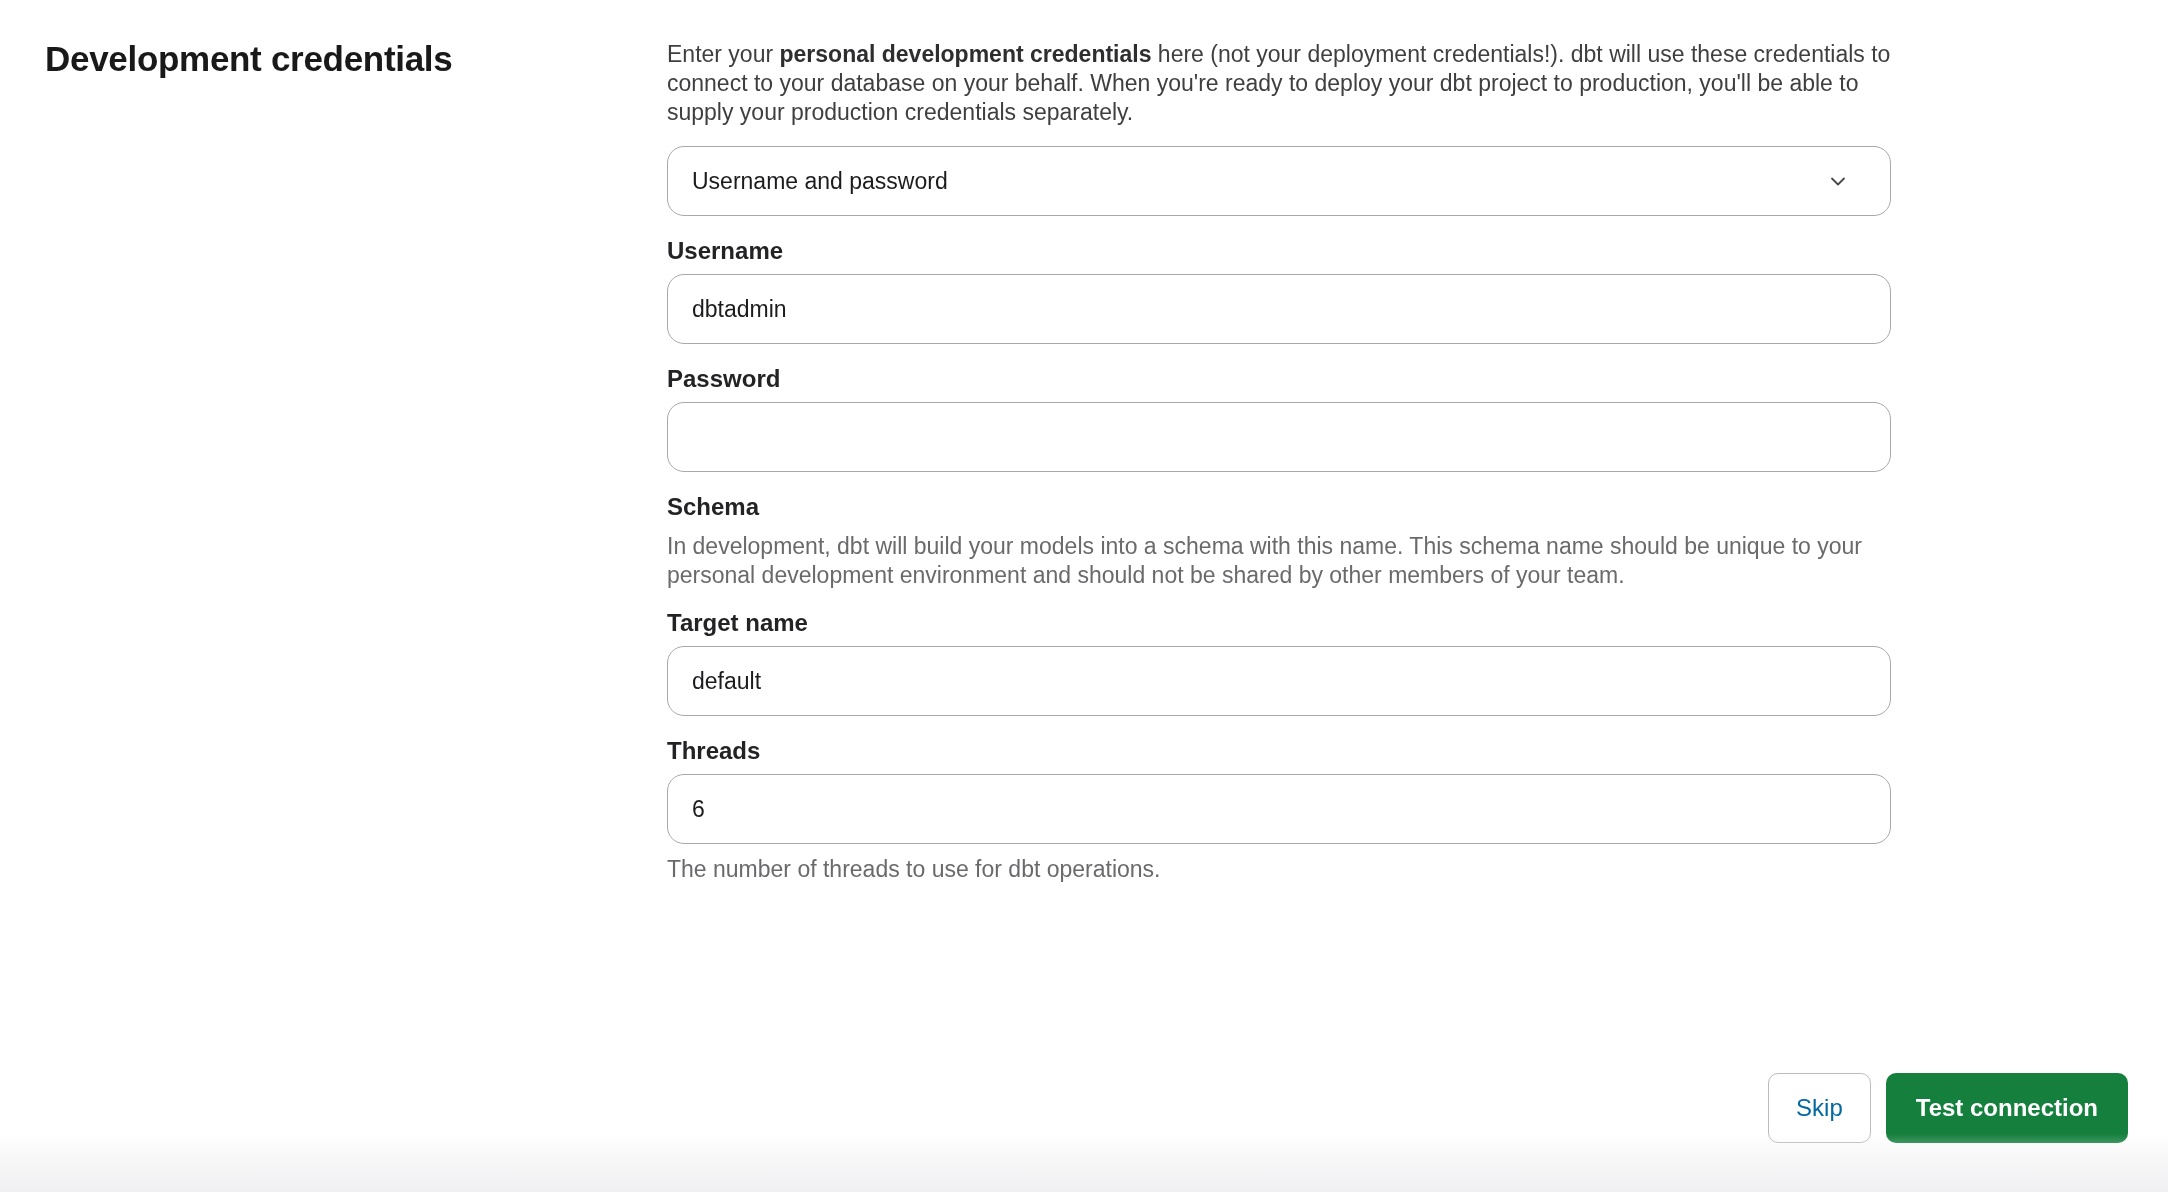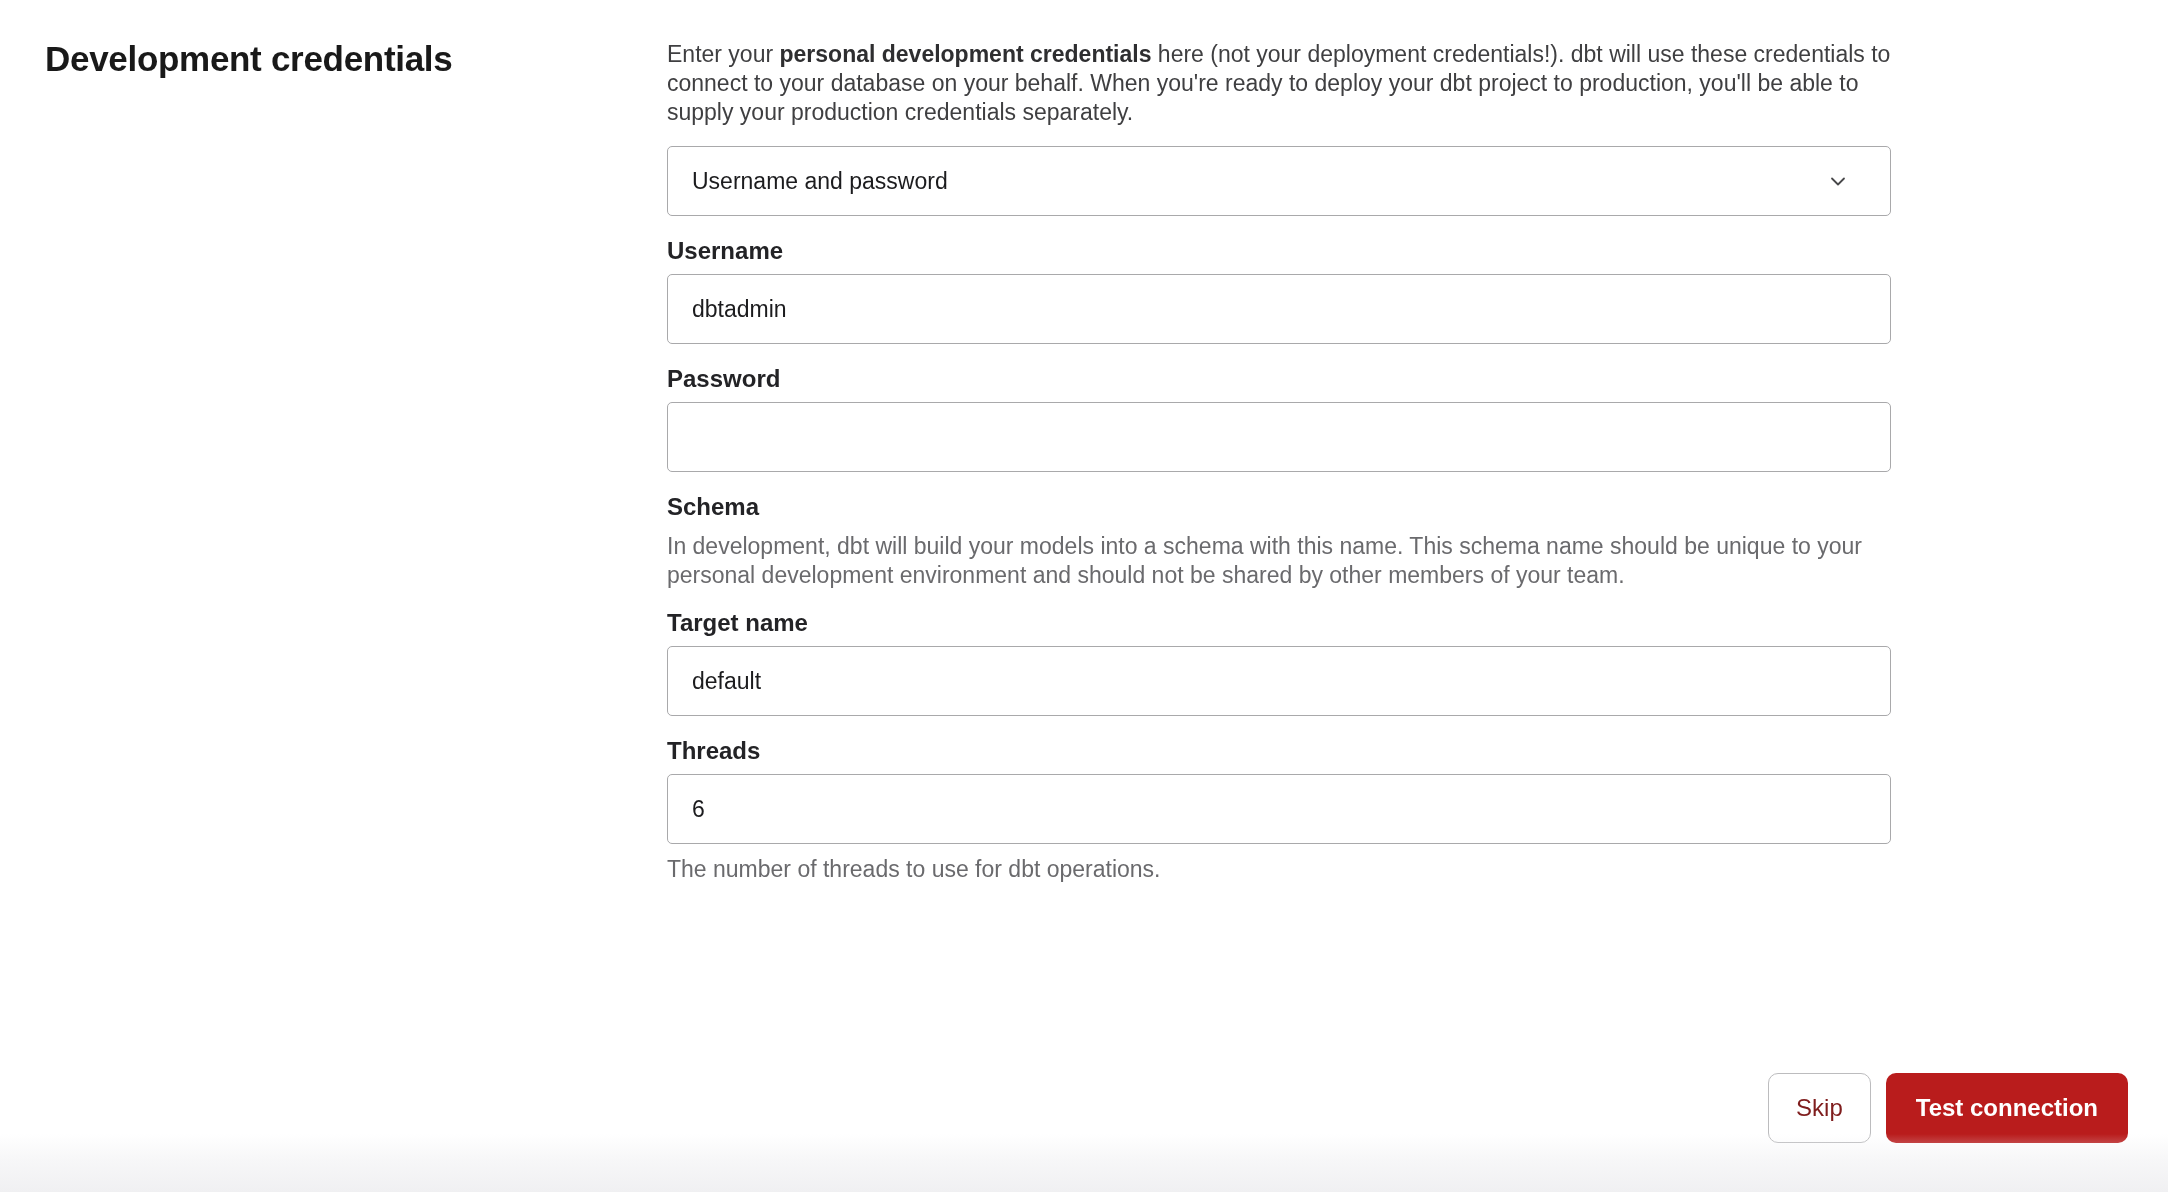--- a/index.html
+++ b/index.html
@@ -38,21 +38,21 @@
     font-size: 24px;
     font-weight: 600;
     color: #232326;
     line-height: 28px;
     margin-bottom: 9px;
   }
   .text-input, .select-box {
     width: 100%;
     height: 70px;
     border: 1.5px solid #a9a9ab;
-    border-radius: 5px;
+    border-radius: 17px;
     background: #ffffff;
     font-family: "Liberation Sans", sans-serif;
     font-size: 23px;
     color: #1c1c1e;
     padding: 8px 24px;
     outline: none;
   }
   .select-box {
     display: flex;
     align-items: center;
@@ -77,26 +77,26 @@
   .btn {
     height: 70px;
     border-radius: 10px;
     font-family: "Liberation Sans", sans-serif;
     font-size: 24px;
     cursor: pointer;
   }
   .btn-skip {
     background: #ffffff;
     border: 1.5px solid #bcbcbe;
-    color: #7f1d1d;
+    color: #0369a1;
     padding: 0 27px;
     font-weight: 400;
   }
   .btn-test {
-    background: #b91c1c;
+    background: #15803d;
     border: none;
     color: #ffffff;
     padding: 0 30px;
     font-weight: 700;
   }
   .bottom-fade {
     position: absolute;
     left: 0; right: 0; bottom: 0;
     height: 58px;
     background: linear-gradient(180deg, rgba(240,240,242,0) 0%, rgba(240,240,242,0.55) 45%, #f0f0f2 100%);

